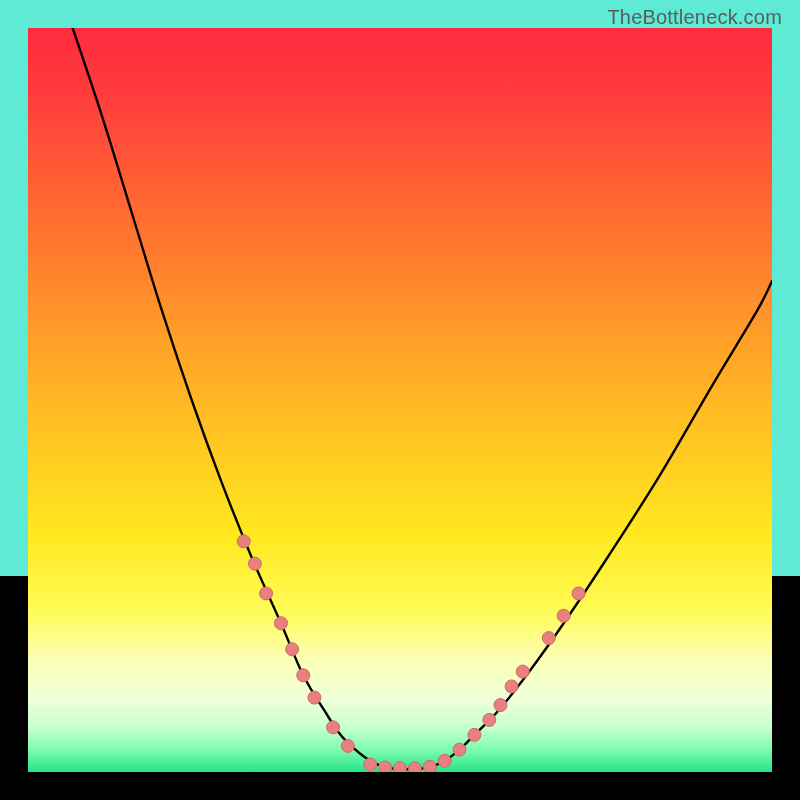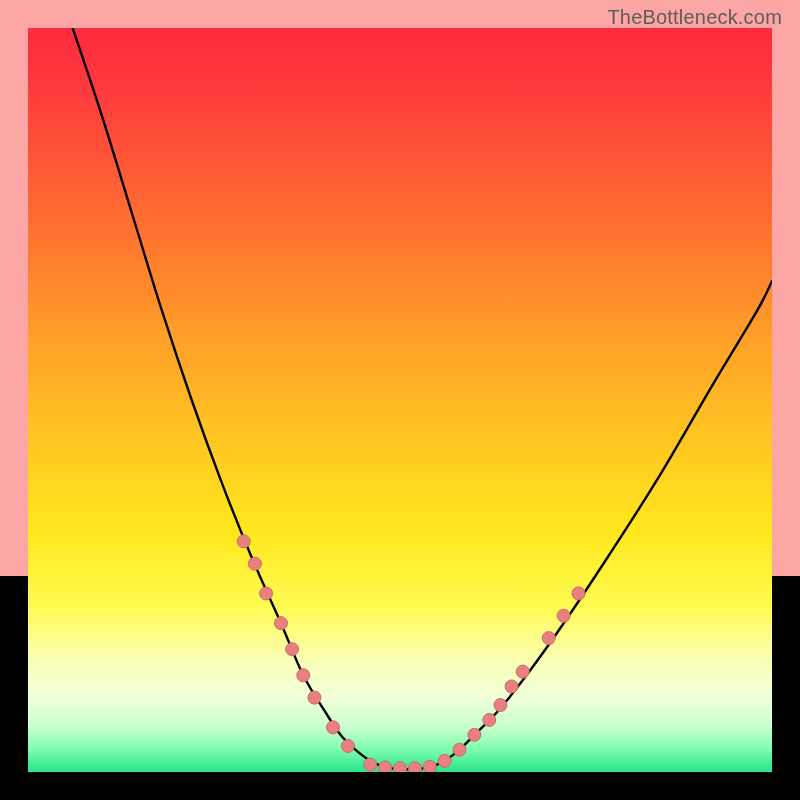--- a/index.html
+++ b/index.html
@@ -8,21 +8,21 @@
     width: 800px;
     height: 800px;
     background: #000;
     font-family: Arial, Helvetica, sans-serif;
     overflow: hidden;
   }
   .stage {
     position: relative;
     width: 800px;
     height: 576px;
-    background: #fca5a5;
+    background: #5eead4;
   }
   .plot-area {
     position: absolute;
     left: 28px;
     top: 28px;
     width: 744px;
     height: 744px;
     background: linear-gradient(to bottom,
       #ff2a3f 0%,
       #ff3a3c 8%,

